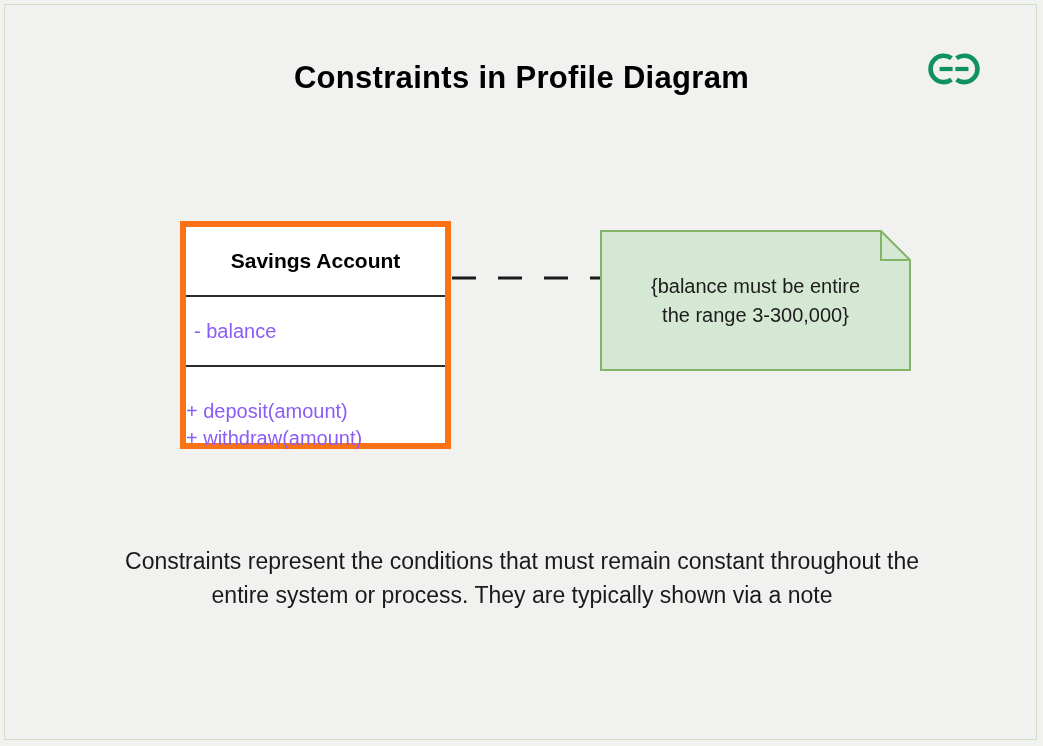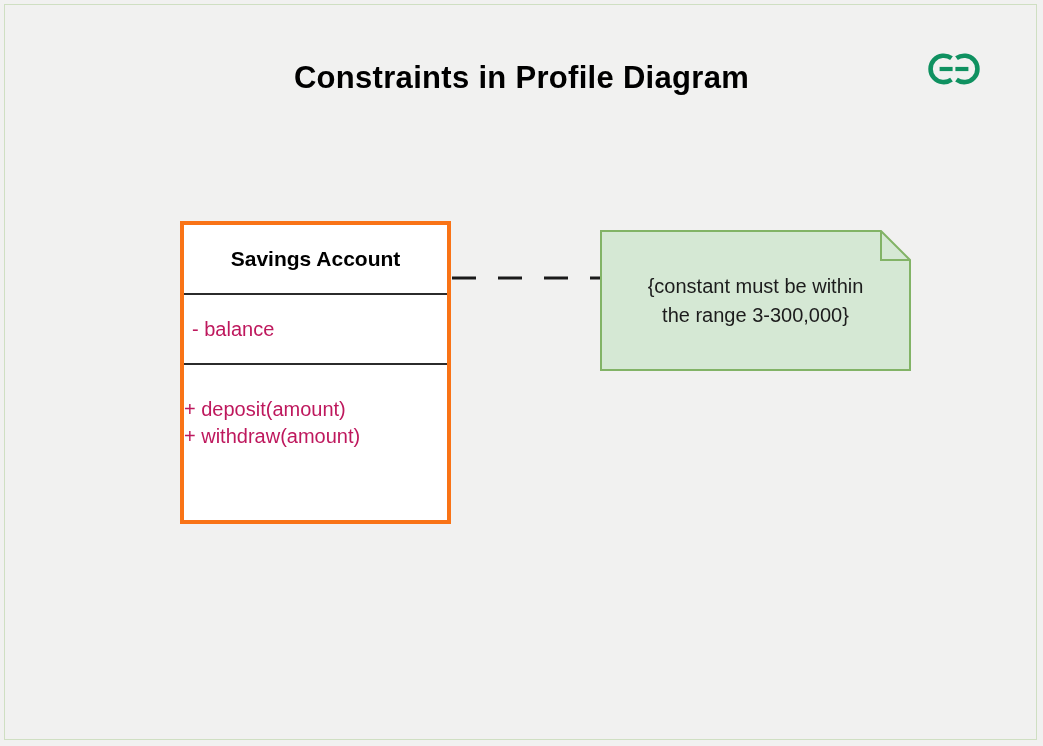--- a/index.html
+++ b/index.html
@@ -49,23 +49,23 @@
     width: 66px;
     height: 46px;
   }
 
   
   #class-box {
     position: absolute;
     left: 180px;
     top: 221px;
     width: 271px;
-    height: 303px;
+    height: 228px;
     background: #ffffff;
-    border: 4px solid #f97316;
+    border: 6px solid #f97316;
     box-sizing: border-box;
   }
   .compartment {
     box-sizing: border-box;
     overflow: hidden;
   }
   #class-name-compartment {
     height: 70px;
     display: flex;
     align-items: center;
@@ -87,21 +87,21 @@
   }
   #operations-compartment {
     height: 116px;
     display: flex;
     flex-direction: column;
     justify-content: center;
     padding-left: 0;
   }
   .member {
     font-size: 20px;
-    color: #be185d;
+    color: #8b5cf6;
     line-height: 27px;
     white-space: nowrap;
   }
 
   
   #connector {
     position: absolute;
     left: 452px;
     top: 266px;
     width: 150px;
@@ -191,20 +191,21 @@
     </svg>
   </div>
 
   <div id="note">
     <svg width="311" height="141" viewBox="0 0 311 141" xmlns="http://www.w3.org/2000/svg">
       <path d="M 1 1 L 281 1 L 310 30 L 310 140 L 1 140 Z" fill="#d5e8d4" stroke="#82b366" stroke-width="2" stroke-linejoin="miter"></path>
       <path d="M 281 1 L 281 30 L 310 30" fill="none" stroke="#82b366" stroke-width="2"></path>
     </svg>
     <div id="note-text">
       <span>
-        <span>{constant must be within</span><br>
+        <span>{balance must be entire</span><br>
         <span>the range 3-300,000}</span>
       </span>
     </div>
   </div>
 
+  <div id="caption">Constraints represent the conditions that must remain constant throughout the entire system or process. They are typically shown via a note</div>
 
 </div>
 
 </body></html>

